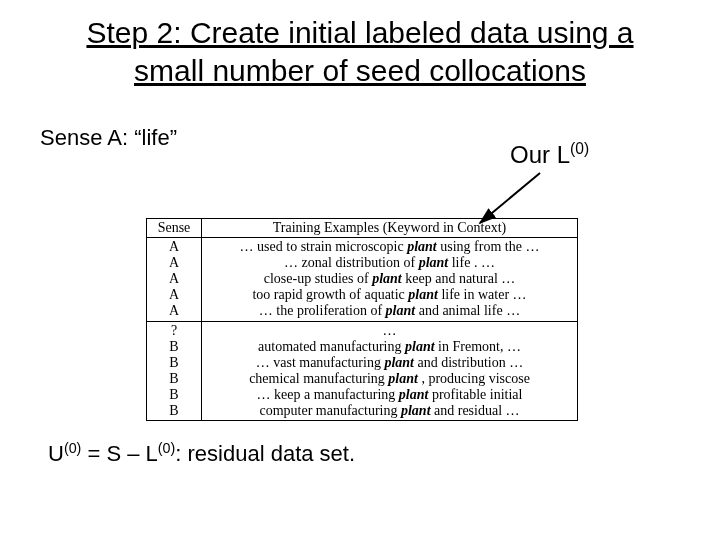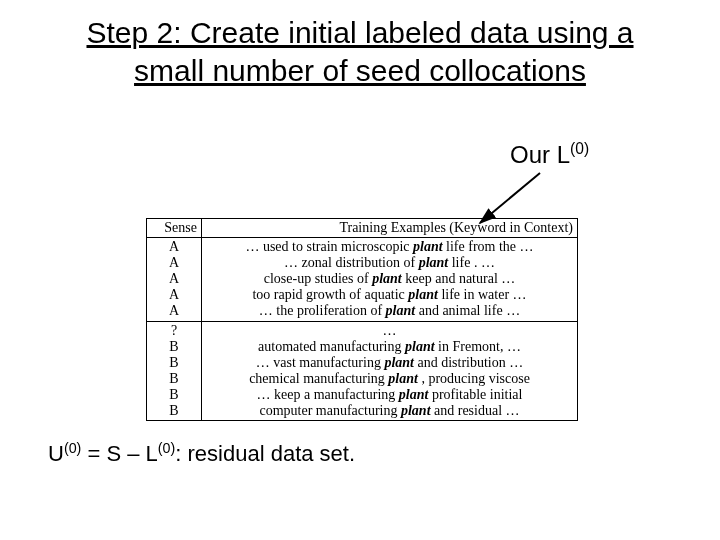--- a/index.html
+++ b/index.html
@@ -72,21 +72,21 @@
     font-size: 14px;
     line-height: 1.15;
   }
   table.examples th, table.examples td {
     border: 1px solid #000;
     padding: 1px 4px;
     vertical-align: top;
   }
   table.examples th {
     font-weight: normal;
-    text-align: right;
+    text-align: center;
   }
   td.sense-col {
     text-align: center;
     width: 46px;
     white-space: pre-line;
   }
   td.ex-col {
     text-align: center;
   }
   .kw {
@@ -103,20 +103,21 @@
 </head>
 <body>
 
 <div class="slide">
 
   <div class="title">
     <span class="underline">Step 2: Create initial labeled data using a</span><br>
     <span class="underline">small number of seed collocations</span>
   </div>
 
+  <div class="sense-a">Sense A:  “life”</div>
 
   <div class="our-l">
     <span>Our L</span><sup>(0)</sup>
   </div>
 
   <svg class="arrow" width="120" height="70">
     <defs>
       <marker id="ah" markerWidth="10" markerHeight="10" refX="8" refY="3" orient="auto">
         <path d="M0,0 L9,3 L0,6 Z" fill="#000"></path>
       </marker>
@@ -131,21 +132,21 @@
         <th>Sense</th>
         <th>Training Examples (Keyword in Context)</th>
       </tr>
       <tr>
         <td class="sense-col">A
 A
 A
 A
 A</td>
         <td class="ex-col">
-          <div><span>… used to strain microscopic </span><span class="kw">plant</span><span> life from the …</span></div>
+          <div><span>… used to strain microscopic </span><span class="kw">plant</span><span> using from the …</span></div>
           <div><span>… zonal distribution of </span><span class="kw">plant</span><span> life . …</span></div>
           <div><span>close-up studies of </span><span class="kw">plant</span><span> keep and natural …</span></div>
           <div><span>too rapid growth of aquatic </span><span class="kw">plant</span><span> life in water …</span></div>
           <div><span>… the proliferation of </span><span class="kw">plant</span><span> and animal life …</span></div>
         </td>
       </tr>
       <tr>
         <td class="sense-col">?
 B
 B

